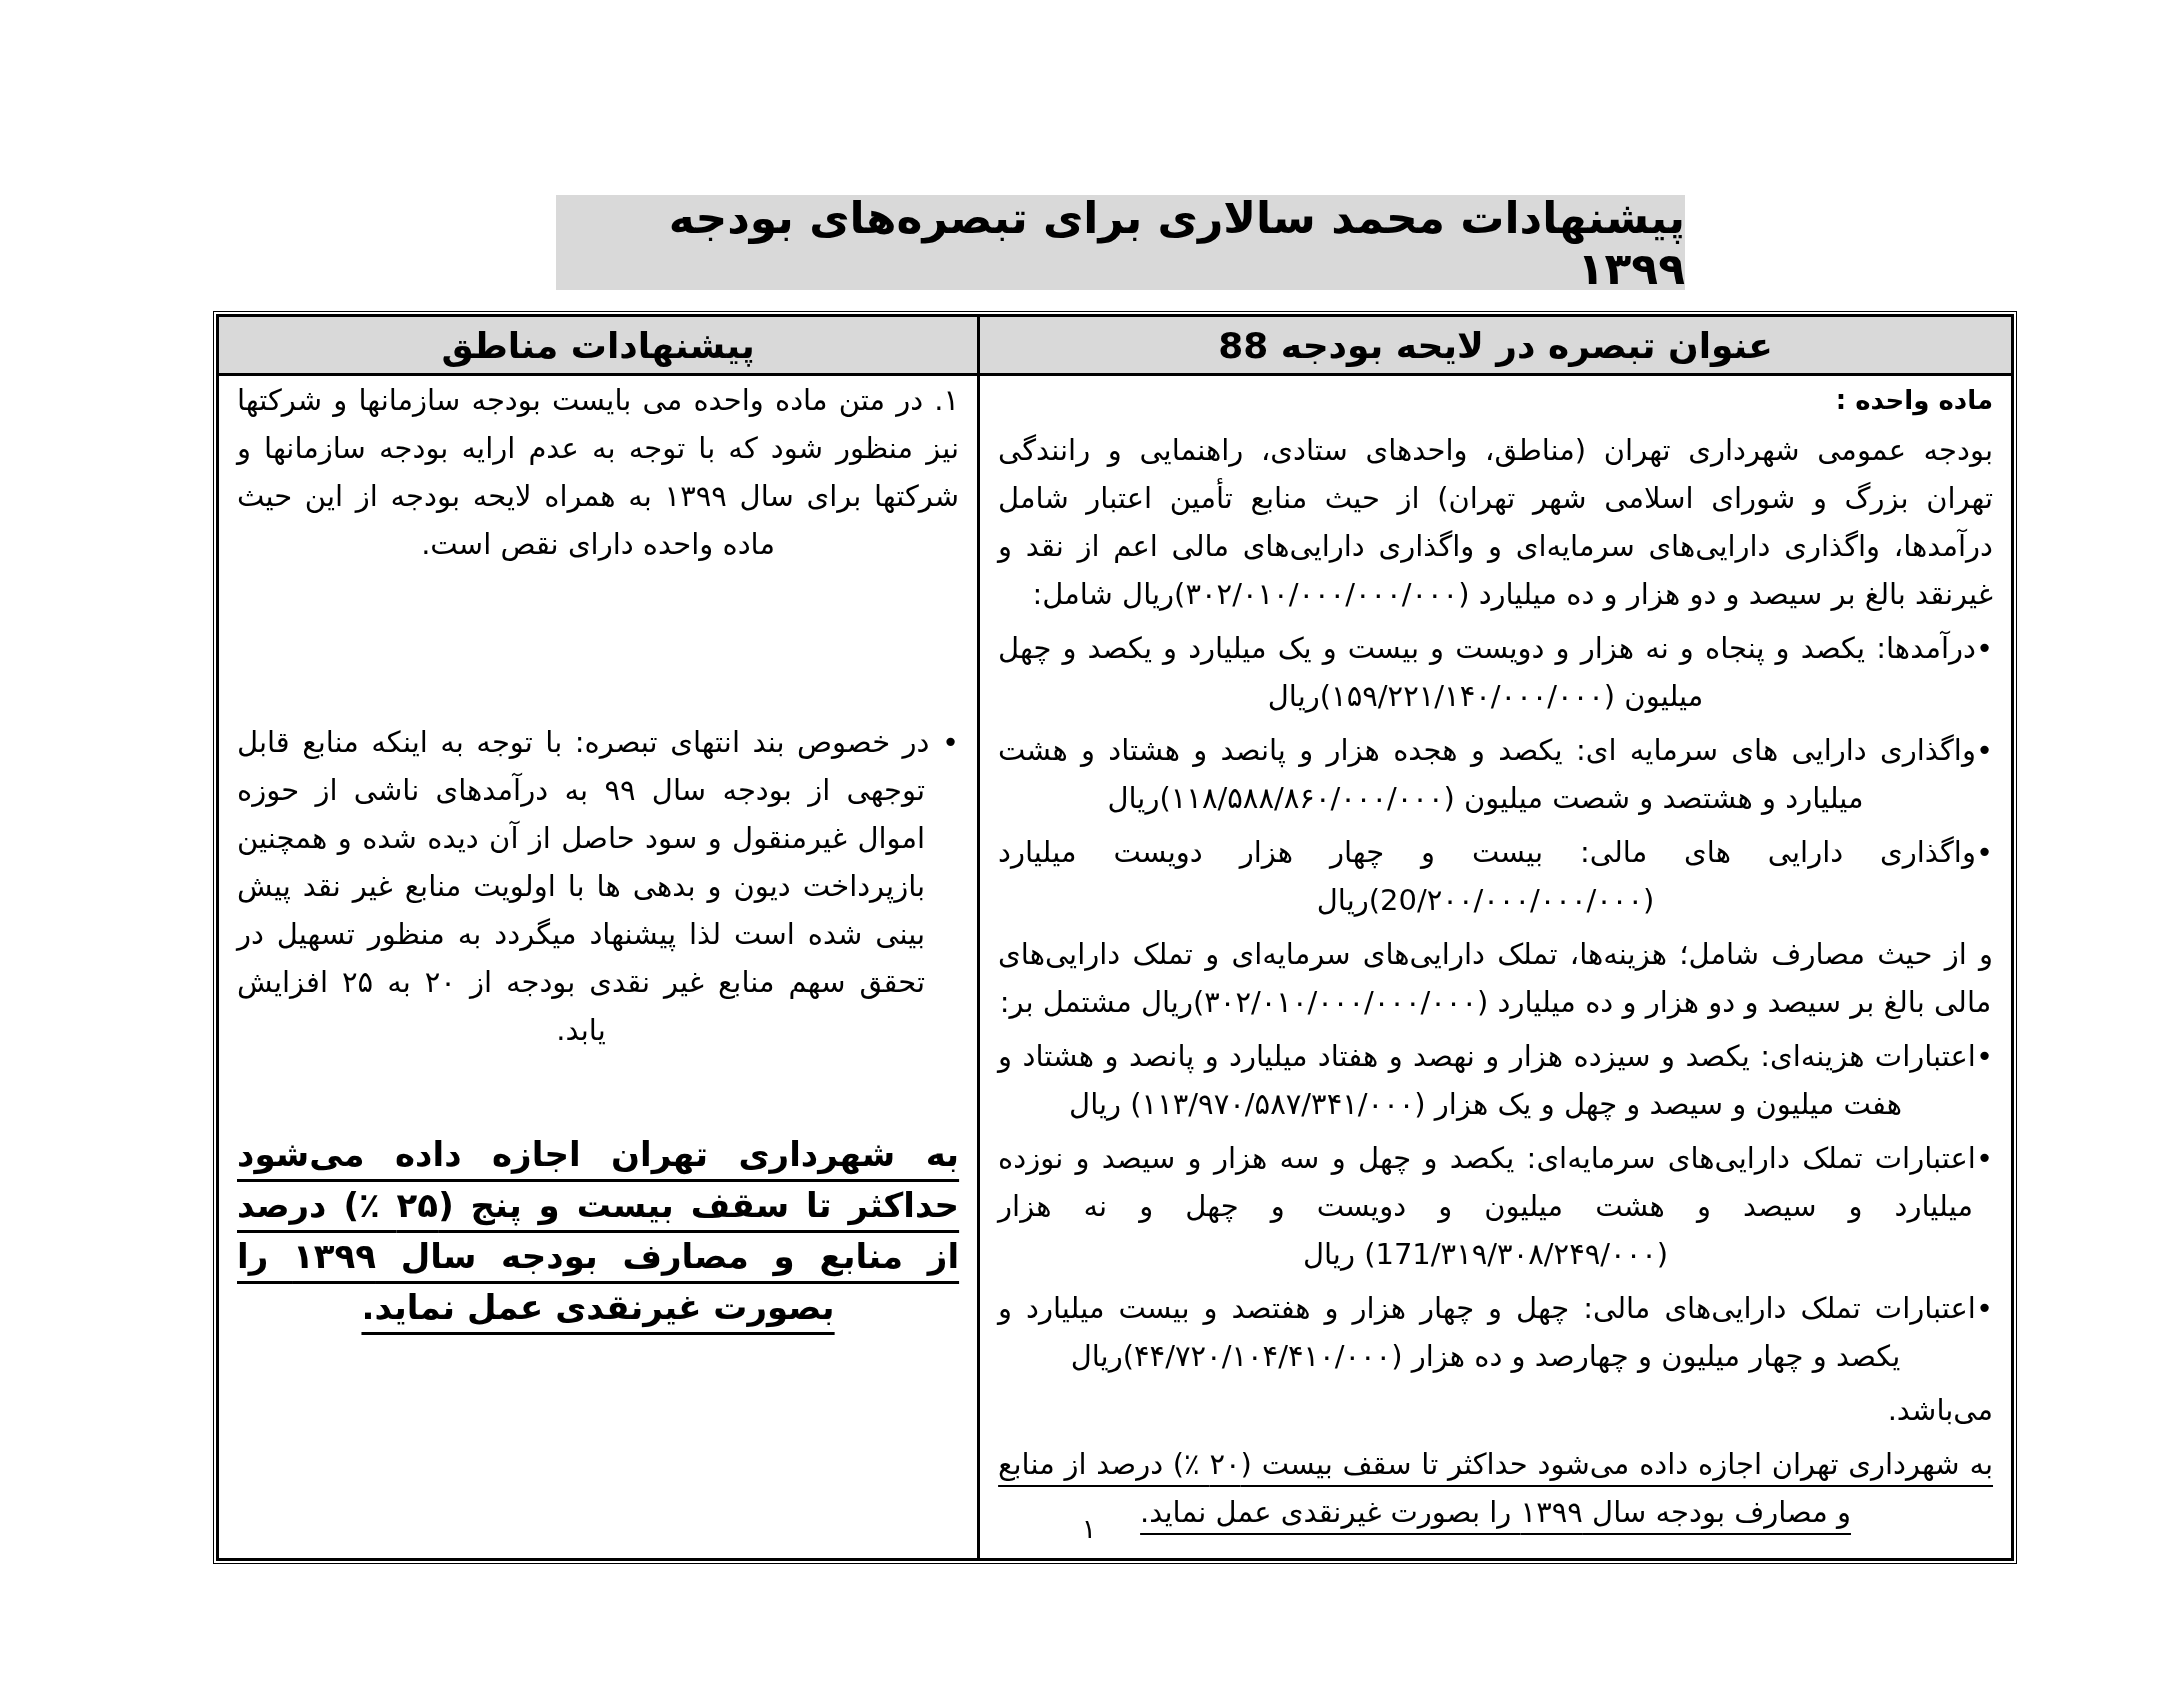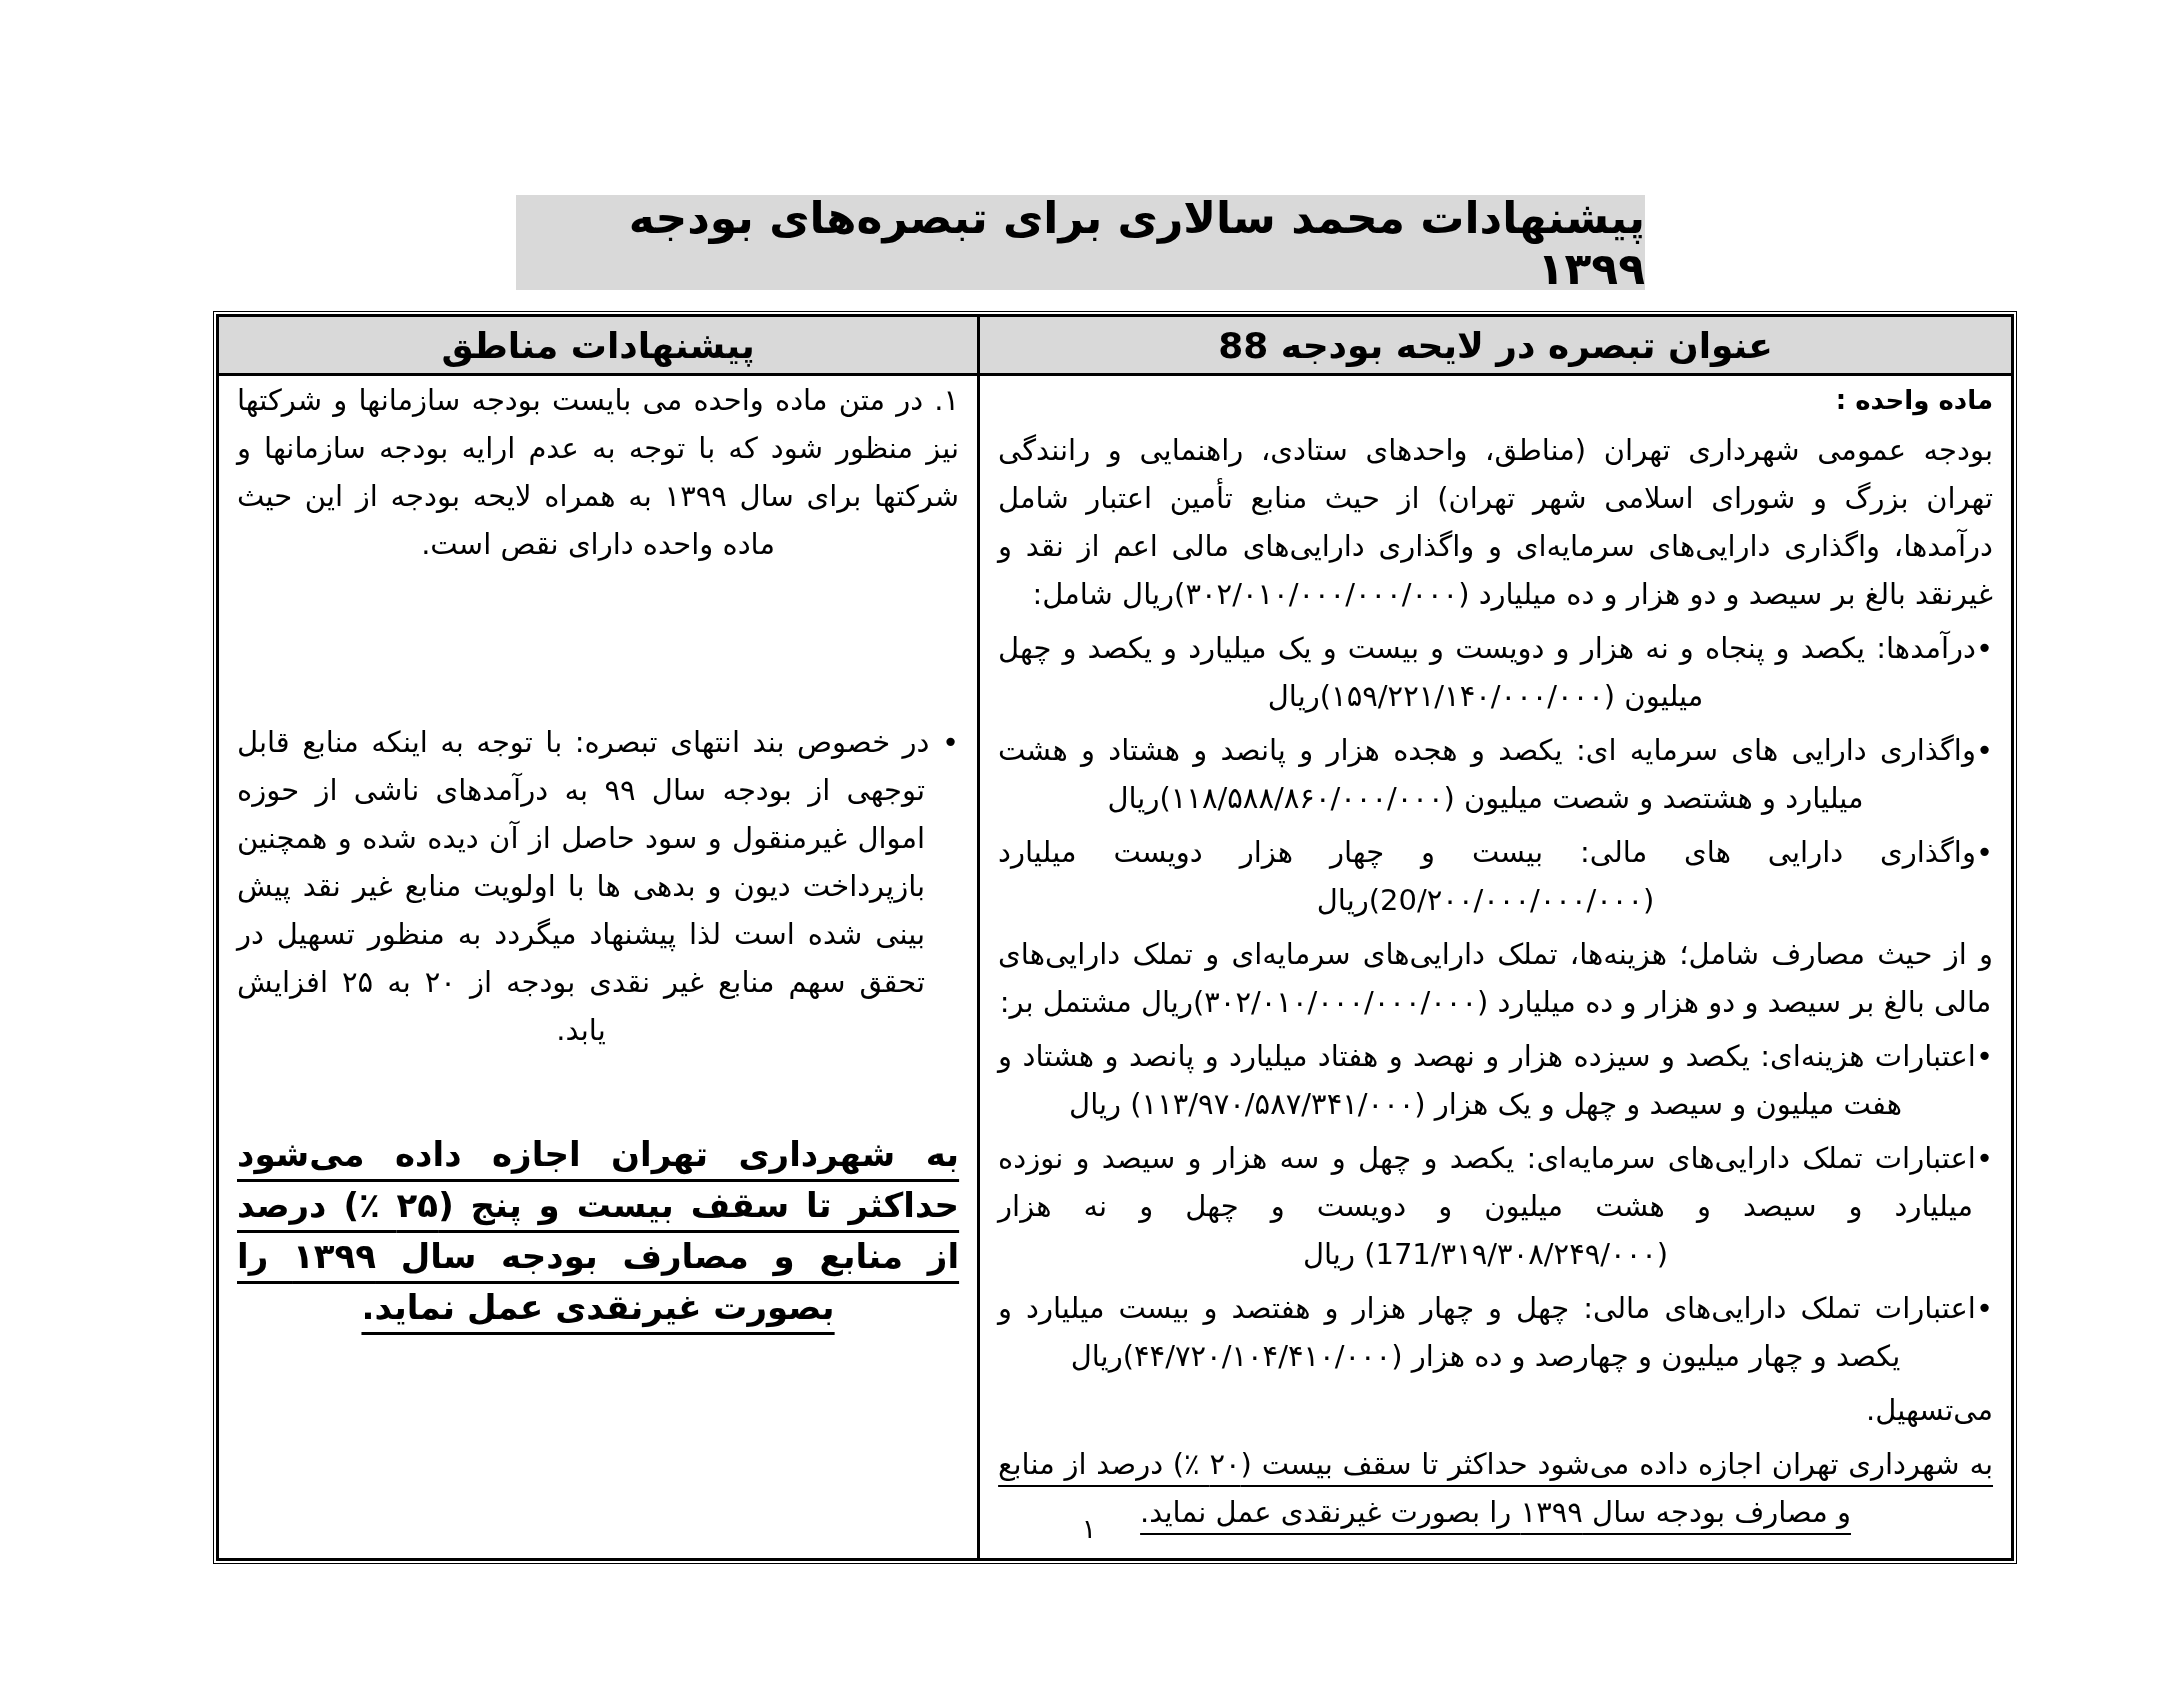--- a/index.html
+++ b/index.html
@@ -7,21 +7,21 @@
     --text:#000000; --page-bg:#ffffff;
   }
   *{margin:0;padding:0;box-sizing:border-box;}
   html,body{background:#888;}
   .page{
     position:relative;width:2178px;height:1683px;background:var(--page-bg);
     margin:0 auto;overflow:hidden;direction:rtl;
     font-family:"DejaVu Sans",sans-serif;color:var(--text);
   }
   .title-banner{
-    position:absolute;top:195px;left:516px;width:1129px;height:95px;
+    position:absolute;top:195px;left:556px;width:1129px;height:95px;
     background:var(--banner-bg);
     display:flex;align-items:center;justify-content:center;
     font-size:44px;font-weight:bold;letter-spacing:0;
   }
   .table-wrap{
     position:absolute;top:311px;left:213px;width:1804px;
     border:1px solid var(--border);padding:2px;background:var(--page-bg);
   }
   table{width:100%;border-collapse:collapse;table-layout:fixed;direction:rtl;}
   table,th,td{border:3px solid var(--border);}
@@ -79,21 +79,21 @@
           <td>
             <p class="clause-heading">ماده واحده :</p>
             <p class="just-r">بودجه عمومی شهرداری تهران (مناطق، واحدهای ستادی، راهنمایی و رانندگی تهران بزرگ و شورای اسلامی شهر تهران) از حیث منابع تأمین اعتبار شامل درآمدها، واگذاری دارایی‌های سرمایه‌ای و واگذاری دارایی‌های مالی اعم از نقد و غیرنقد بالغ بر سیصد و دو هزار و ده میلیارد (۳۰۲/۰۱۰/۰۰۰/۰۰۰/۰۰۰)ریال شامل:</p>
             <p class="just-c hang">•درآمدها: یکصد و پنجاه و نه هزار و دویست و بیست و یک میلیارد و یکصد و چهل میلیون (۱۵۹/۲۲۱/۱۴۰/۰۰۰/۰۰۰)ریال</p>
             <p class="just-c hang">•واگذاری دارایی های سرمایه ای: یکصد و هجده هزار و پانصد و هشتاد و هشت میلیارد و هشتصد و شصت میلیون (۱۱۸/۵۸۸/۸۶۰/۰۰۰/۰۰۰)ریال</p>
             <p class="just-c hang">•واگذاری دارایی های مالی: بیست و چهار هزار دویست میلیارد (20/۲۰۰/۰۰۰/۰۰۰/۰۰۰)ریال</p>
             <p class="just-c">و از حیث مصارف شامل؛ هزینه‌ها، تملک دارایی‌های سرمایه‌ای و تملک دارایی‌های مالی بالغ بر سیصد و دو هزار و ده میلیارد (۳۰۲/۰۱۰/۰۰۰/۰۰۰/۰۰۰)ریال مشتمل بر:</p>
             <p class="just-c hang">•اعتبارات هزینه‌ای: یکصد و سیزده هزار و نهصد و هفتاد میلیارد و پانصد و هشتاد و هفت میلیون و سیصد و چهل و یک هزار (۱۱۳/۹۷۰/۵۸۷/۳۴۱/۰۰۰) ریال</p>
             <p class="just-c hang">•اعتبارات تملک دارایی‌های سرمایه‌ای: یکصد و چهل و سه هزار و سیصد و نوزده میلیارد و سیصد و هشت میلیون و دویست و چهل و نه هزار (171/۳۱۹/۳۰۸/۲۴۹/۰۰۰) ریال</p>
             <p class="just-c hang">•اعتبارات تملک دارایی‌های مالی: چهل و چهار هزار و هفتصد و بیست میلیارد و یکصد و چهار میلیون و چهارصد و ده هزار (۴۴/۷۲۰/۱۰۴/۴۱۰/۰۰۰)ریال</p>
-            <p class="closing-line">می‌تسهیل.</p>
+            <p class="closing-line">می‌باشد.</p>
             <p class="just-c ul">به شهرداری تهران اجازه داده می‌شود حداکثر تا سقف بیست (۲۰ ٪) درصد از منابع و مصارف بودجه سال ۱۳۹۹ را بصورت غیرنقدی عمل نماید.</p>
           </td>
 
           <td>
             <p class="just-c numbered">۱. در متن ماده واحده می بایست بودجه سازمانها و شرکتها نیز منظور شود که با توجه به عدم ارایه بودجه سازمانها و شرکتها برای سال ۱۳۹۹ به همراه لایحه بودجه از این حیث ماده واحده دارای نقص است.</p>
             <p class="just-c hang-wide mid-bullet">• در خصوص بند انتهای تبصره: با توجه به اینکه منابع قابل توجهی از بودجه سال ۹۹ به درآمدهای ناشی از حوزه اموال غیرمنقول و سود حاصل از آن دیده شده و همچنین بازپرداخت دیون و بدهی ها با اولویت منابع غیر نقد پیش بینی شده است لذا پیشنهاد میگردد به منظور تسهیل در تحقق سهم منابع غیر نقدی بودجه از ۲۰ به ۲۵ افزایش یابد.</p>
             <p class="just-c emphasis">به شهرداری تهران اجازه داده می‌شود حداکثر تا سقف بیست و پنج (۲۵ ٪) درصد از منابع و مصارف بودجه سال ۱۳۹۹ را بصورت غیرنقدی عمل نماید.</p>
           </td>
 
         </tr>

